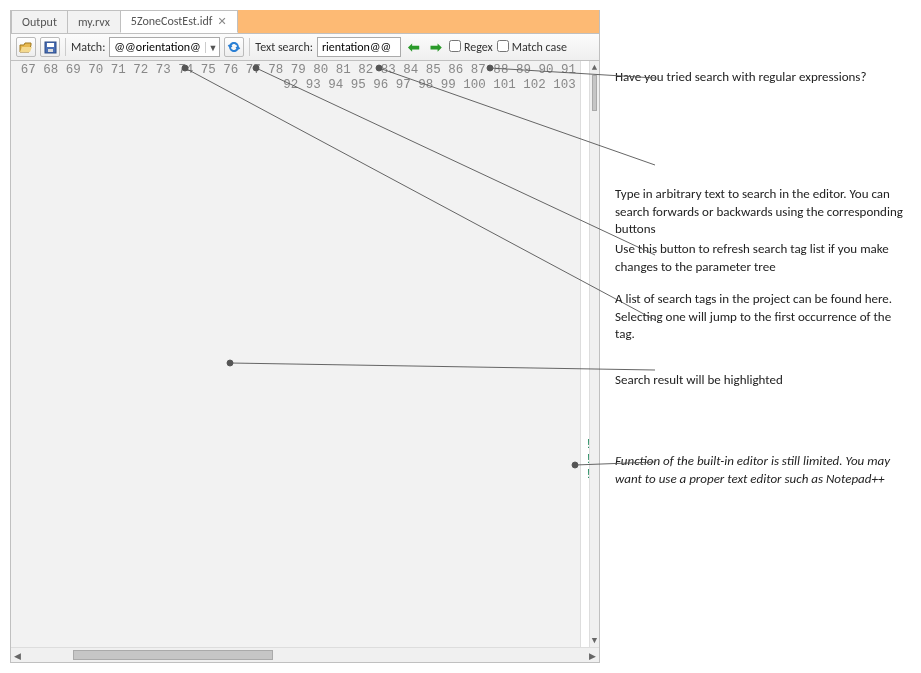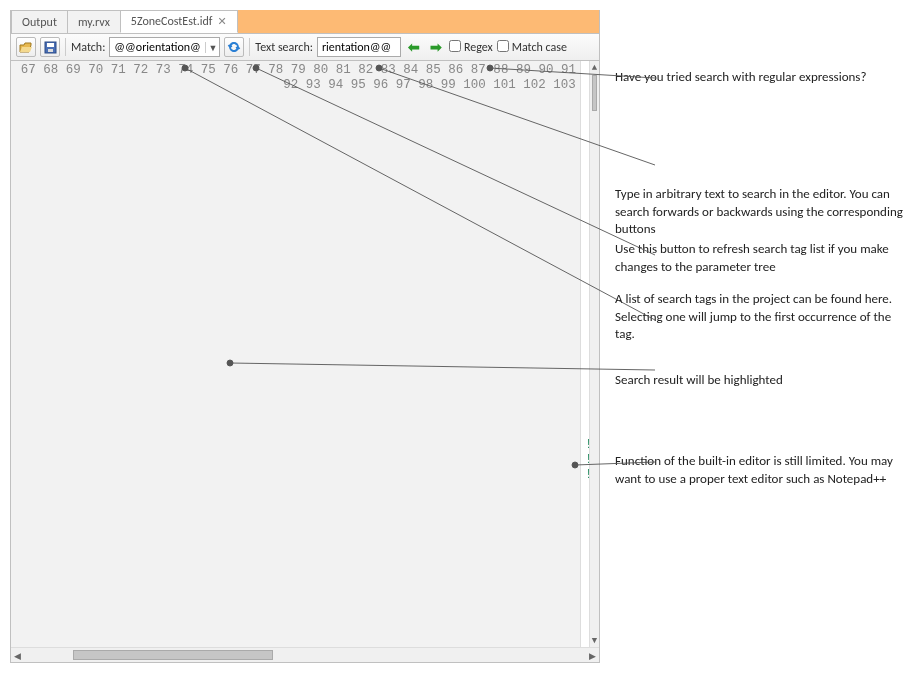--- a/index.html
+++ b/index.html
@@ -332,21 +332,21 @@
     <div class="arr rt">▶</div>
   </div>
 </div>
 
 <div class="annotations" id="annots">
     <div class="annot" style="top: 68px;">Have you tried search with regular expressions?</div>
     <div class="annot" style="top: 152px; margin-top: 33px;">Type in arbitrary text to search in the editor. You can search forwards or backwards using the corresponding buttons</div>
     <div class="annot" style="top: 240px;">Use this button to refresh search tag list if you make changes to the parameter tree</div>
     <div class="annot" style="top: 290px;">A list of search tags in the project can be found here. Selecting one will jump to the first occurrence of the tag.</div>
     <div class="annot" style="top: 371px;">Search result will be highlighted</div>
-    <div class="annot" style="top: 452px;">Function of the built-in editor is still limited. You may want to use a proper text editor such as Notepad++</div>
+    <div class="annot" style="top: 452px; font-style: italic;">Function of the built-in editor is still limited. You may want to use a proper text editor such as Notepad++</div>
   </div>
 
 <svg class="overlay">
   <g stroke="#555" stroke-width="0.9" fill="#555">
     <line x1="490" y1="68" x2="655" y2="78"></line>
       <circle cx="490" cy="68" r="3"></circle>
     <line x1="379" y1="68" x2="655" y2="165"></line>
       <circle cx="379" cy="68" r="3"></circle>
     <line x1="256" y1="68" x2="655" y2="255"></line>
       <circle cx="256" cy="68" r="3"></circle>

